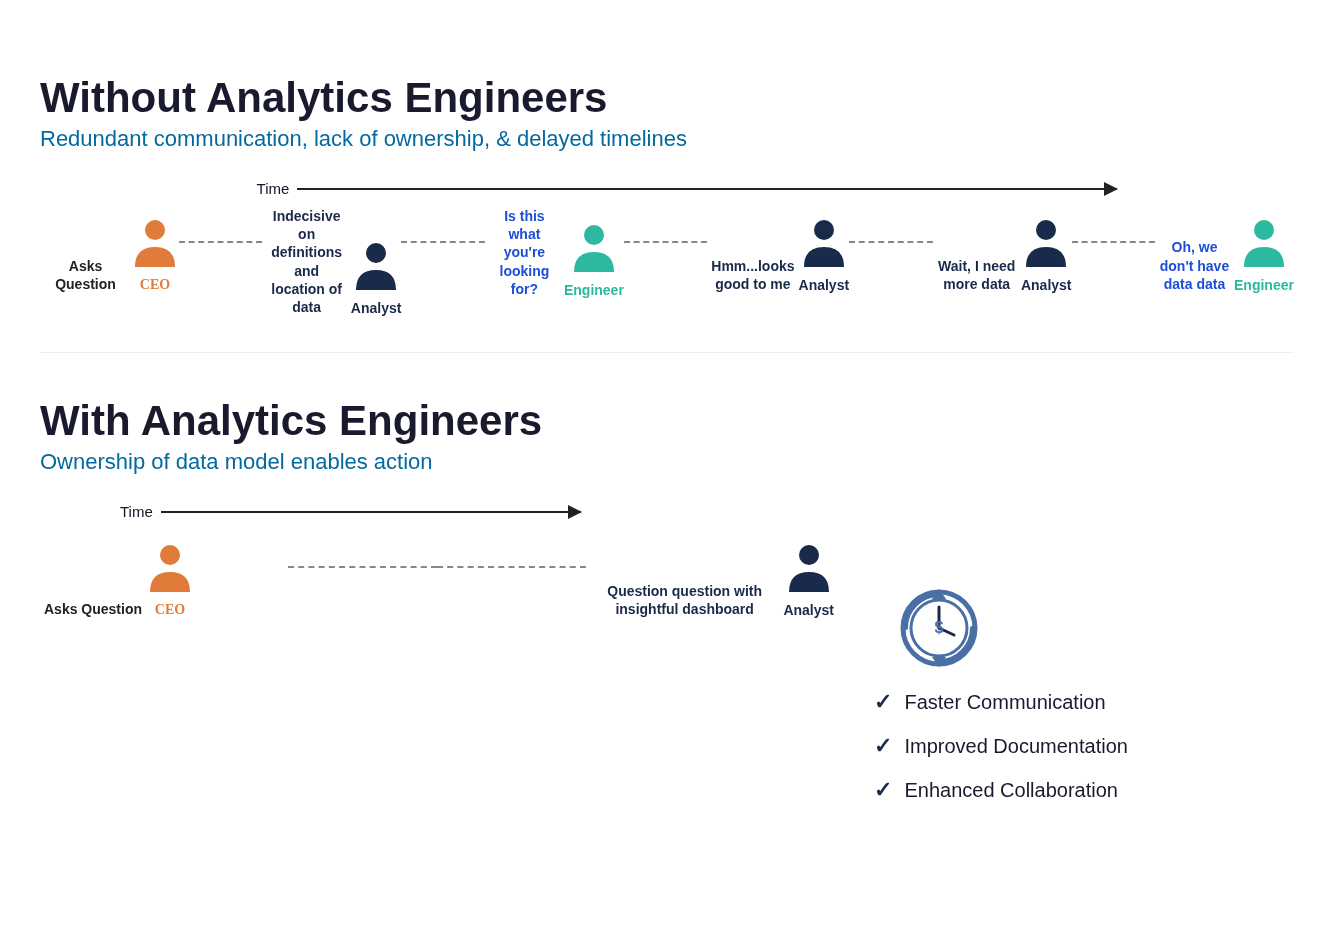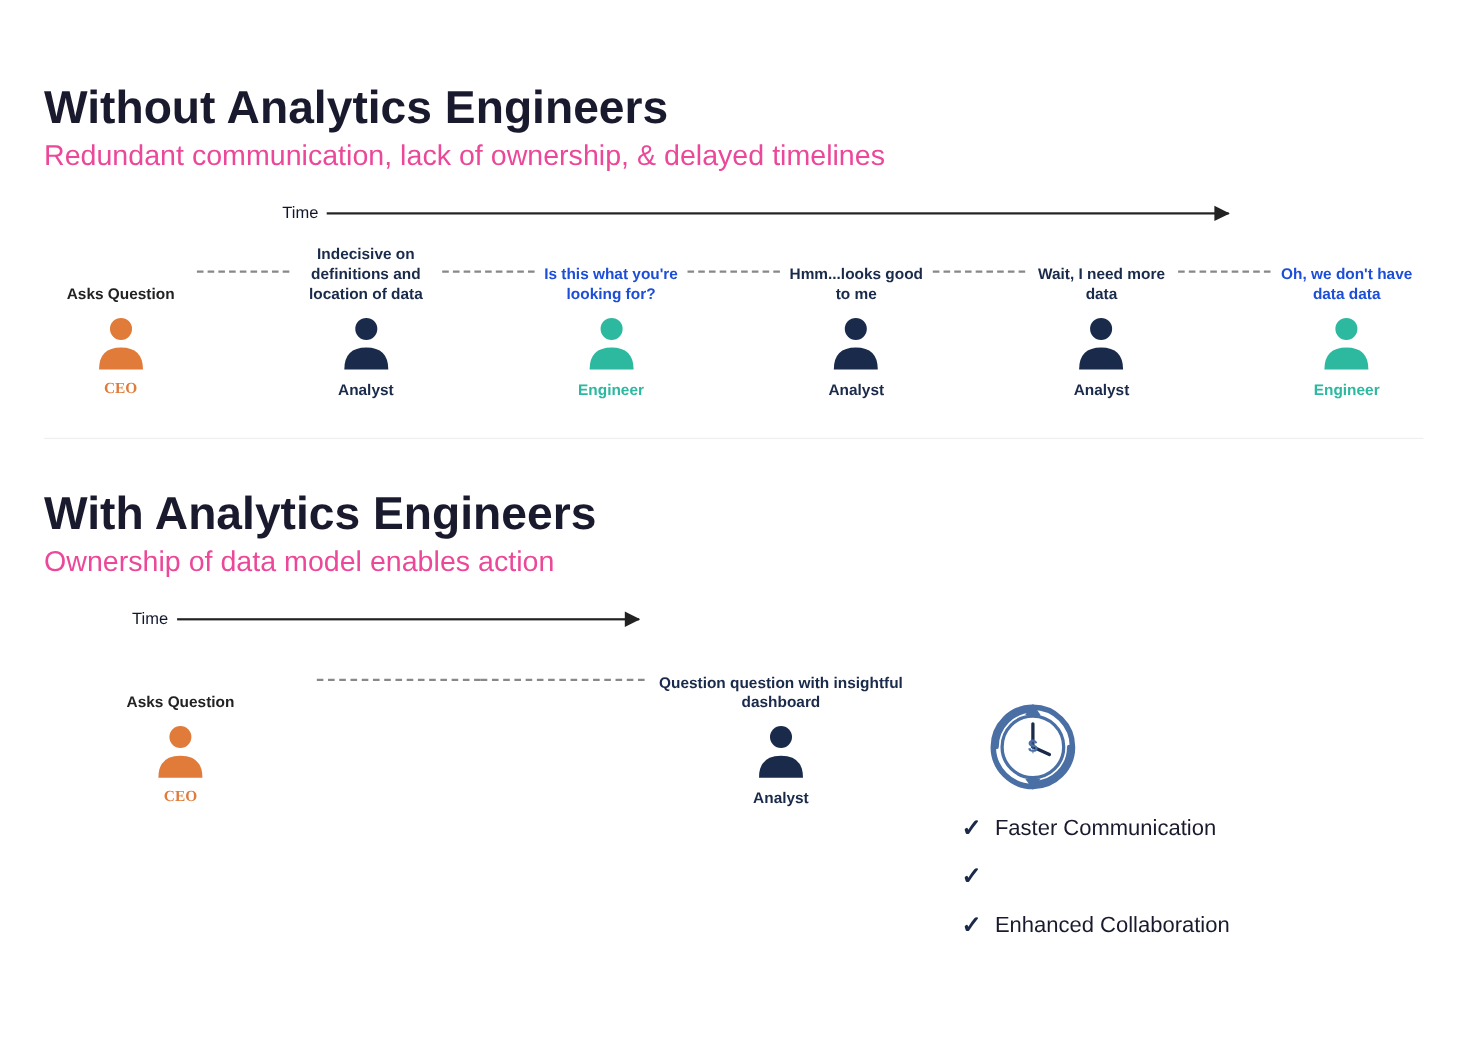--- a/index.html
+++ b/index.html
@@ -14,23 +14,23 @@
 
     
     .section-title {
       font-size: 42px;
       font-weight: 800;
       color: #1a1a2e;
       margin-bottom: 4px;
       margin-top: 44px;
     }
     .section-subtitle {
-      font-size: 26px;
+      font-size: 22px;
       font-weight: 500;
-      color: #ec4899;
+      color: #0369a1;
       margin-bottom: 28px;
     }
 
     
     .time-row {
       display: flex;
       align-items: center;
       justify-content: center;
       margin-bottom: 10px;
       position: relative;
@@ -61,22 +61,21 @@
 
     
     .flow-row {
       display: flex;
       align-items: flex-start;
       gap: 0;
       margin-top: 4px;
     }
     .flow-item {
       display: flex;
-      flex-direction: column;
-      align-items: center;
+      align-items: flex-end;
       position: relative;
       flex: 1;
     }
     .flow-item-label {
       font-size: 14px;
       font-weight: 600;
       text-align: center;
       min-height: 64px;
       display: flex;
       align-items: flex-end;
@@ -348,20 +347,21 @@
           <polygon points="45,84 38,74 52,74" fill="#4a6fa5"></polygon>
         </svg>
       </div>
       <div style="margin-top:16px;">
         <div class="benefit-item">
           <span class="checkmark">✓</span>
           <span>Faster Communication</span>
         </div>
         <div class="benefit-item">
           <span class="checkmark">✓</span>
+          <span>Improved Documentation</span>
         </div>
         <div class="benefit-item">
           <span class="checkmark">✓</span>
           <span>Enhanced Collaboration</span>
         </div>
       </div>
     </div>
   </div>
 </div>
 

